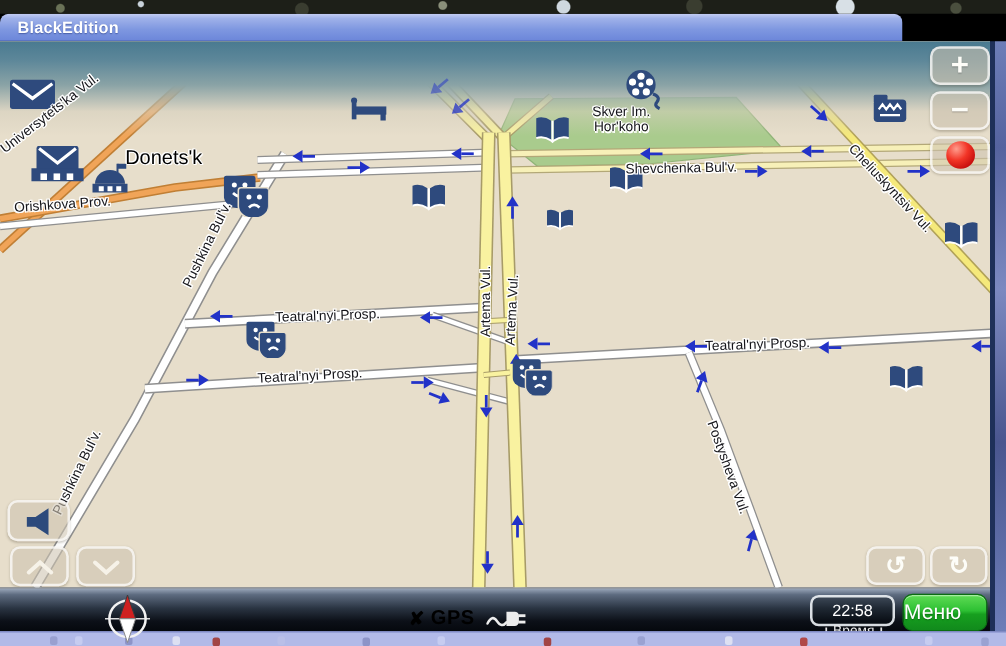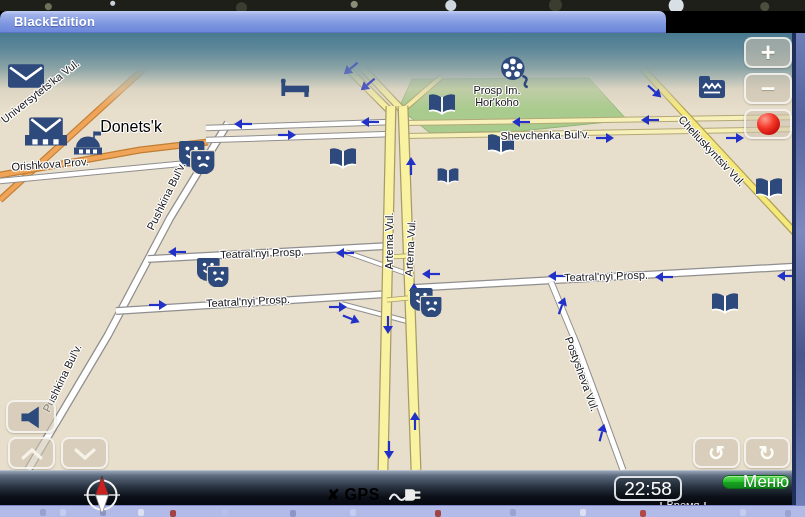--- a/index.html
+++ b/index.html
@@ -22,21 +22,21 @@
     background:linear-gradient(180deg,#6d7eb8,#55639f 18%,#7c89c0 42%,#4a568f 68%,#6d7eb8);
     background-size:100% 100%;}
   .taskbar{position:absolute;left:0;top:505px;width:805px;height:12px;background:#b2bae8;
     border-top:1px solid #7d88c8;}
   .tb-icons{position:absolute;left:40px;top:3px;width:6px;height:7px;background:#99a0d0;border-radius:2px;
     box-shadow:20px 0 0 #c6ccf0,60px 0 0 #8d94c8,98px 0 0 #dde0f2,130px 1px 0 #a24444,
       182px 0 0 #b9bfe8,250px 1px 0 #8d94c8,310px 0 0 #c6ccf0,395px 1px 0 #a24444,
       470px 0 0 #9aa2d2,540px 0 0 #dde0f2,600px 1px 0 #b04848,700px 0 0 #c6ccf0,745px 1px 0 #9aa2d2;}
 
   
-  .titlebar{position:absolute;left:0;top:11px;width:666px;height:22px;
+  .titlebar{position:absolute;left:0;top:11px;width:722px;height:22px;
     border-radius:7px 7px 0 0;
     background:linear-gradient(180deg,#c3cdf3 0,#9fb1e9 18%,#7e97e0 60%,#6d87da 100%);
     border-bottom:1px solid #5b74c4;box-sizing:border-box;padding-left:20px;}
   .titlebar .title{position:absolute;left:14px;top:3px;color:#fff;font-size:13px;font-weight:bold;
     text-shadow:0 1px 1px rgba(40,60,130,.6);letter-spacing:.2px;}
 
   
   .map-viewport{position:absolute;left:0;top:33px;width:792px;height:437px;overflow:hidden;
     background:#e7decb;}
   .stage{position:absolute;left:0;top:-33px;width:805px;height:517px;}
@@ -72,28 +72,28 @@
     background:linear-gradient(180deg,#98a5b8 0%,#5d6b80 14%,#2a3442 46%,#0c1018 76%,#05080d 100%);
     border-top:1px solid #b6bfcc;box-sizing:border-box;}
   .route-btn{position:absolute;left:8px;top:6px;width:76px;height:26px;border:2px solid rgba(240,244,248,.85);
     border-radius:7px;background:rgba(30,40,52,.35);box-sizing:border-box;display:flex;align-items:center;
     justify-content:center;color:#f4f6f8;font-size:15px;cursor:pointer;}
   .compass{position:absolute;left:83px;top:2px;overflow:visible;z-index:9;cursor:pointer;}
   .gps-area{position:absolute;left:327px;top:14px;display:flex;align-items:center;gap:5px;cursor:pointer;}
   .gps-x{font-size:15px;font-weight:bold;}
   .gps-word{font-size:16px;font-weight:bold;letter-spacing:.5px;}
   .plug{margin-left:4px;}
-  .time-box{position:absolute;left:614px;top:5px;width:68px;height:25px;border:2px solid rgba(240,244,248,.9);
+  .time-box{position:absolute;left:648px;top:5px;width:68px;height:25px;border:2px solid rgba(240,244,248,.9);
     border-radius:7px;background:rgba(8,12,18,.3);box-sizing:border-box;display:flex;align-items:center;
-    justify-content:center;color:#fff;font-size:19px;cursor:pointer;}
+    justify-content:center;color:#fff;font-size:13px;cursor:pointer;}
   .time-caption{position:absolute;left:638px;top:28px;width:90px;display:flex;align-items:center;
     justify-content:center;gap:3px;color:#e8e8e8;font-size:11px;}
-  .menu-btn{position:absolute;left:722px;top:4px;width:68px;height:14px;border-radius:8px;
+  .menu-btn{position:absolute;left:722px;top:4px;width:68px;height:30px;border-radius:8px;
     background:linear-gradient(180deg,#5fdc55 0%,#2dc033 45%,#17a01f 55%,#118a1c 100%);
-    border:1px solid #0b6d12;box-sizing:border-box;display:flex;align-items:center;justify-content:flex-end;
+    border:1px solid #0b6d12;box-sizing:border-box;display:flex;align-items:center;justify-content:flex-start;
     color:#fff;font-size:17px;text-shadow:0 1px 1px rgba(0,60,0,.5);cursor:pointer;
     box-shadow:inset 0 1px 0 rgba(255,255,255,.45);}
 </style>
 </head>
 <body>
 
 <div id="screen">
 
   <div class="desktop-top"></div>
 
@@ -381,21 +381,21 @@
               <path d="M2,2 Q8,0 14,4 L14,20 Q8,16 2,18 Z" fill="currentColor"></path>
               <path d="M28,2 Q22,0 16,4 L16,20 Q22,16 28,18 Z" fill="currentColor"></path>
               <path d="M2,18 Q8,16 14,20 L15,21 L16,20 Q22,16 28,18" stroke="#fff" stroke-width="1.6" fill="none"></path>
               <line x1="15" y1="4" x2="15" y2="20" stroke="#fff" stroke-width="1.6"></line>
             </svg></div>
         </div>
 
       <div class="layer" id="labels-layer">
         <div class="city-label">Donets'k</div>
         <div class="park-label">
-          <div>Prosp Im.</div>
+          <div>Skver Im.</div>
           <div>Hor'koho</div>
         </div>
           <div class="street-label" style="left: 40px; top: 91px; transform: translate(-50%, -50%) rotate(-38deg);">Universytets'ka Vul.</div>
           <div class="street-label" style="left: 50px; top: 164px; transform: translate(-50%, -50%) rotate(-4deg);">Orishkova Prov.</div>
           <div class="street-label" style="left: 166px; top: 196px; transform: translate(-50%, -50%) rotate(-64deg);">Pushkina Bul'v.</div>
           <div class="street-label" style="left: 62px; top: 378px; transform: translate(-50%, -50%) rotate(-64deg);">Pushkina Bul'v.</div>
           <div class="street-label" style="left: 262px; top: 253px; transform: translate(-50%, -50%) rotate(-2deg);">Teatral'nyi Prosp.</div>
           <div class="street-label" style="left: 248px; top: 301px; transform: translate(-50%, -50%) rotate(-3deg);">Teatral'nyi Prosp.</div>
           <div class="street-label" style="left: 606px; top: 276px; transform: translate(-50%, -50%) rotate(-2deg);">Teatral'nyi Prosp.</div>
           <div class="street-label" style="left: 389px; top: 241px; transform: translate(-50%, -50%) rotate(-90deg);">Artema Vul.</div>

